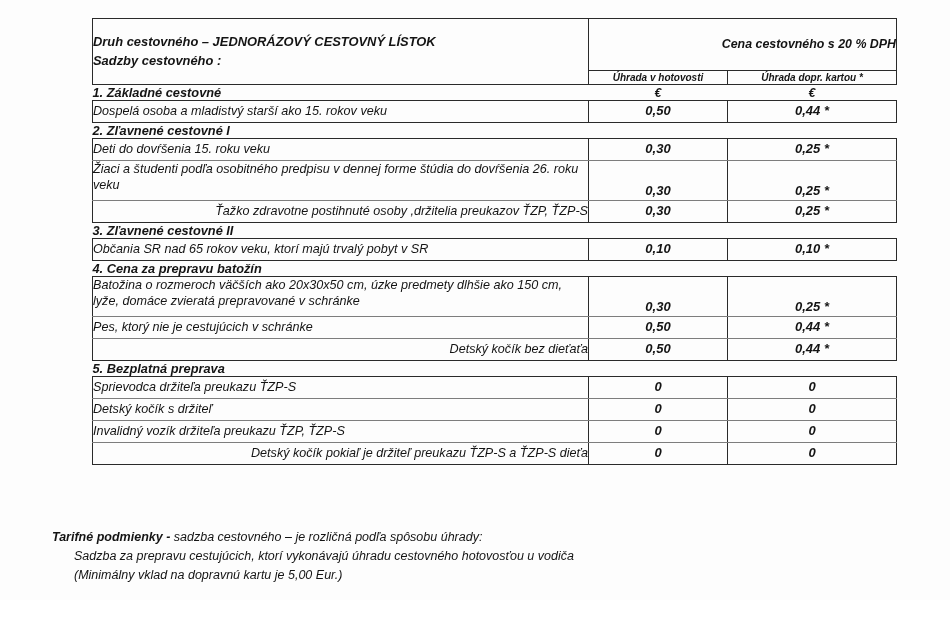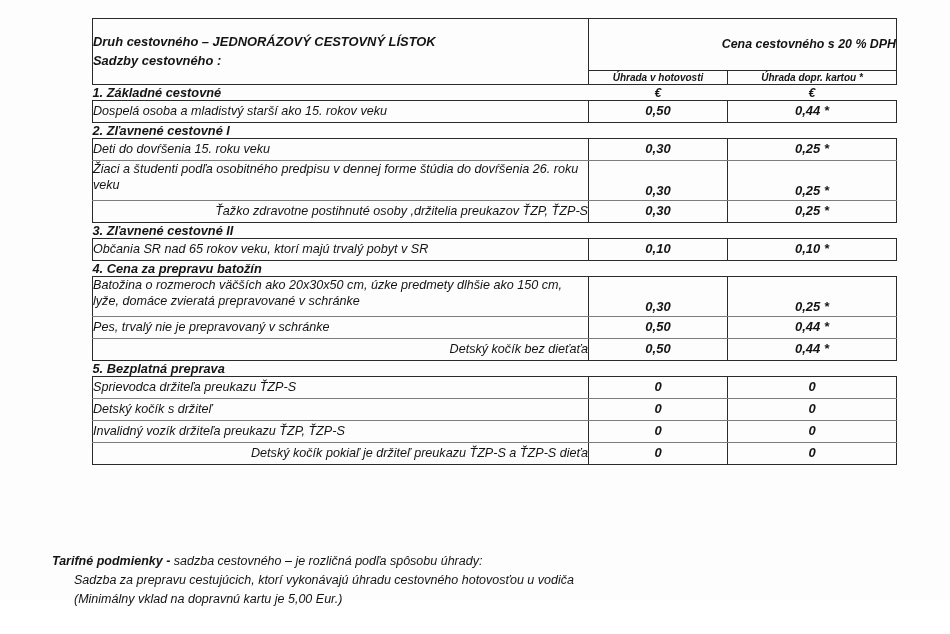--- a/index.html
+++ b/index.html
@@ -105,21 +105,21 @@
 
   .desc-text { font-size: 12.6px; }
 
   .row-tall  { height: 22px; margin-top: 20px; }
   .row-two   { height: 40px; }
 
   
   .notes {
     position: absolute;
     left: 52px;
-    top: 552px;
+    top: 528px;
     width: 860px;
     font-size: 12.5px;
     line-height: 1.5;
   }
   .note-line { white-space: nowrap; }
   .note-lead { font-weight: bold; }
   .note-ind1 { padding-left: 22px; }
   .note-ind2 { padding-left: 8px; }
   .note-ind3 { padding-left: 22px; }
   .note-star { display: inline-block; width: 12px; }
@@ -198,21 +198,21 @@
         <td class="section-title">4. Cena za prepravu batožín</td>
         <td class="no-border"></td>
         <td class="no-border"></td>
       </tr>
       <tr class="row-two">
         <td class="cell bx-lrt desc-text" style="vertical-align:top;">Batožina o rozmeroch väčších ako 20x30x50 cm, úzke predmety dlhšie ako 150 cm, lyže, domáce zvieratá prepravované v schránke</td>
         <td class="cell bx-lrt num" style="vertical-align:bottom;">0,30</td>
         <td class="cell bx-lrt num" style="vertical-align:bottom;">0,25 *</td>
       </tr>
       <tr class="row-tall">
-        <td class="cell bx-lrb desc-text">Pes, trvalý nie je prepravovaný v schránke</td>
+        <td class="cell bx-lrb desc-text">Pes, ktorý nie je cestujúcich v schránke</td>
         <td class="cell bx-lrb num">0,50</td>
         <td class="cell bx-lrb num">0,44 *</td>
       </tr>
       <tr class="row-tall">
         <td class="cell bx-lrbb desc-text">Detský kočík bez dieťaťa</td>
         <td class="cell bx-lrbb num">0,50</td>
         <td class="cell bx-lrbb num">0,44 *</td>
       </tr>
 
       <tr class="section-row">

